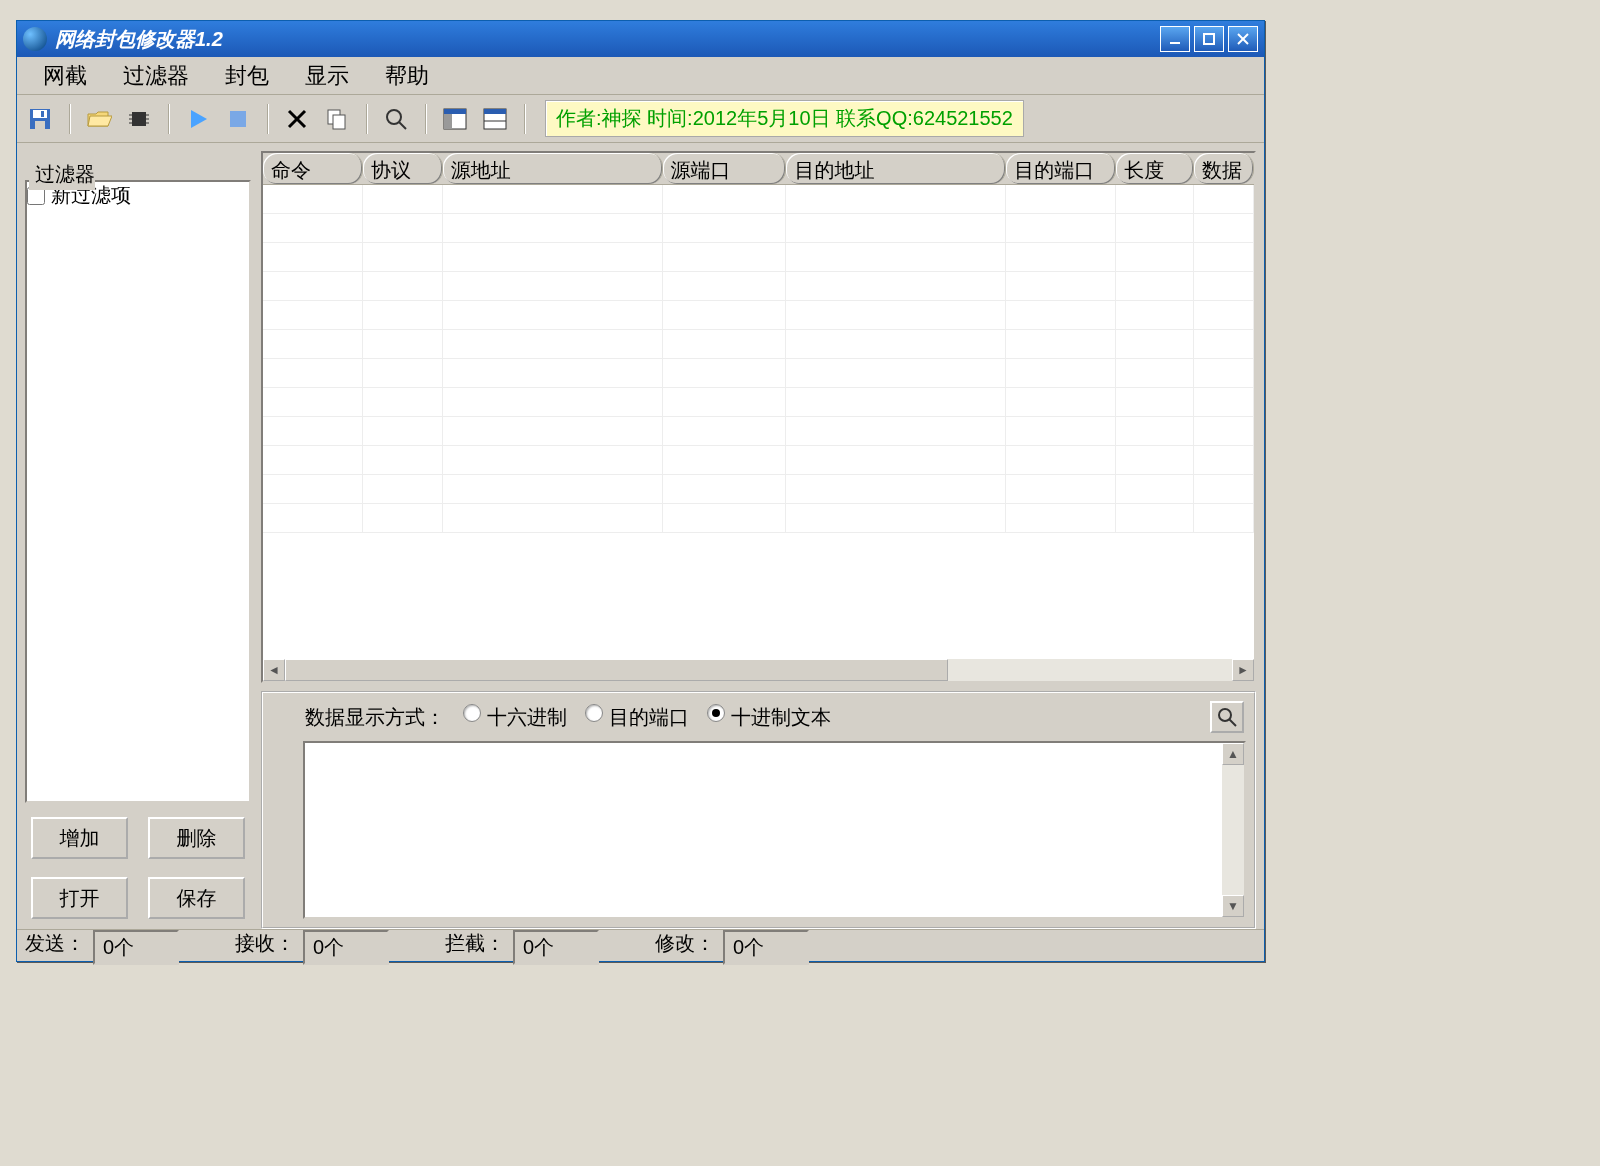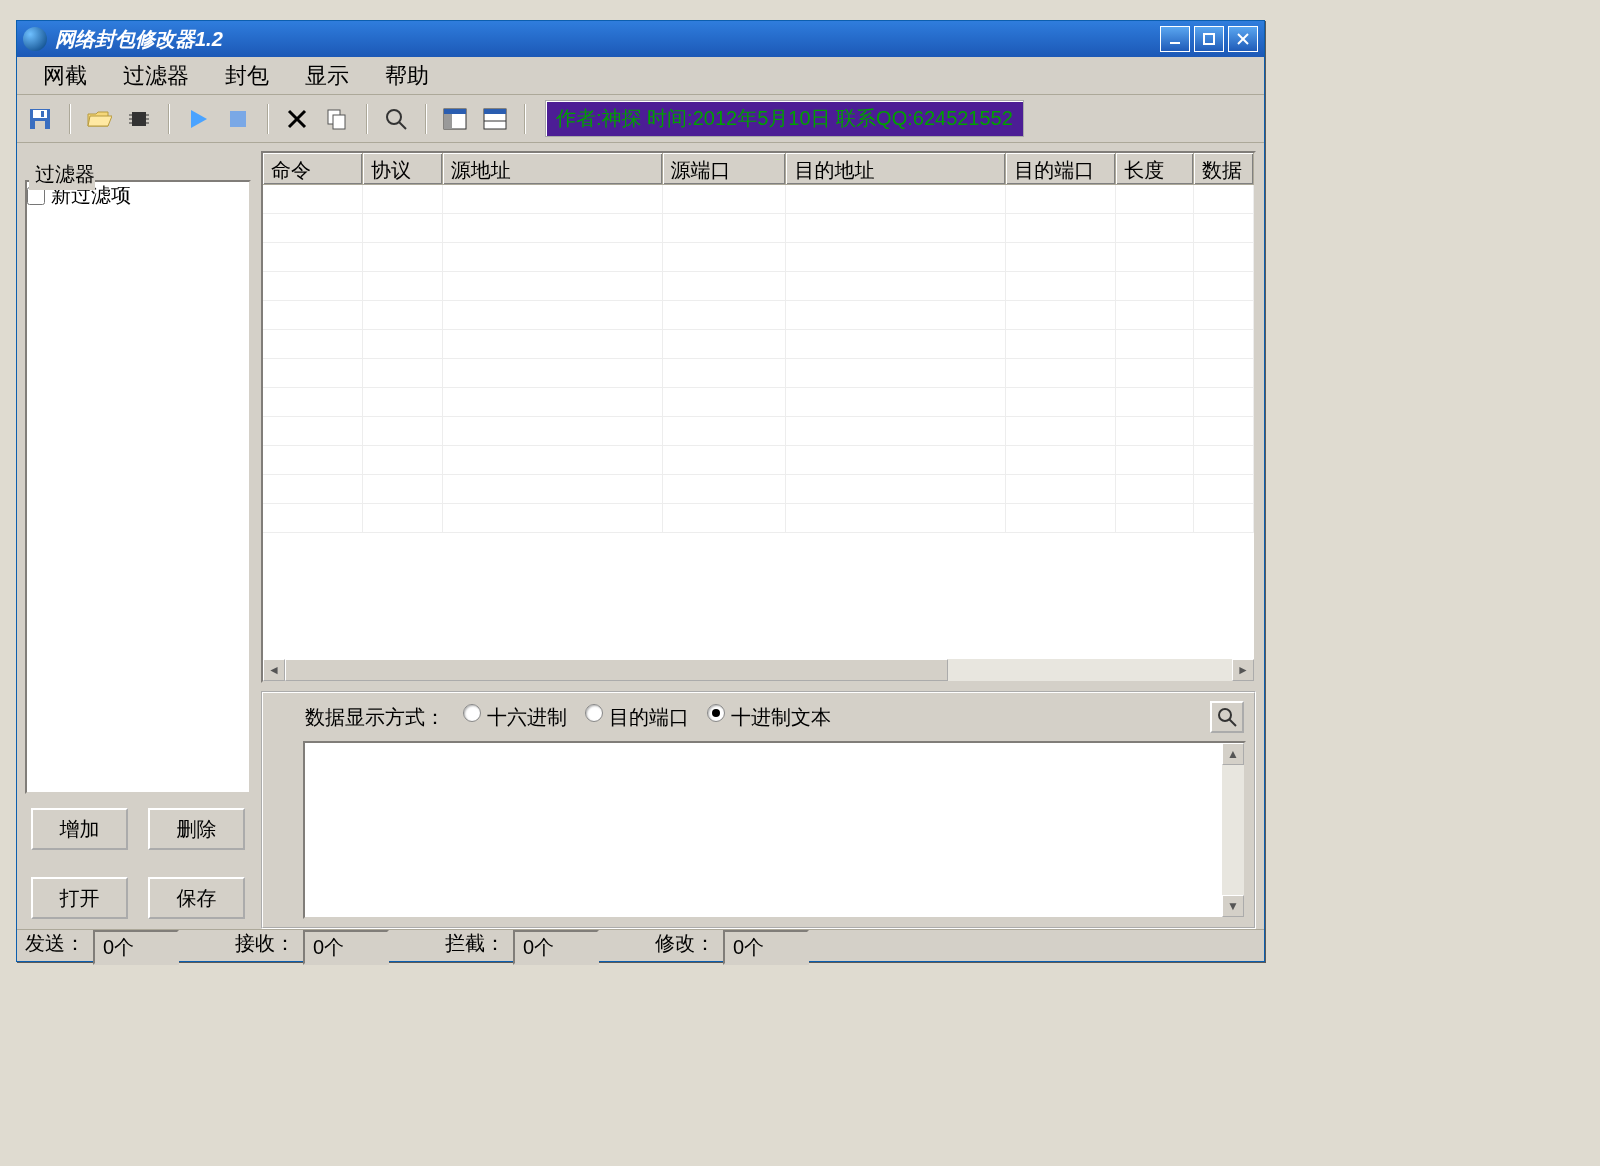--- a/index.html
+++ b/index.html
@@ -92,21 +92,21 @@
   .toolbar .tb-btn {
     width: 30px; height: 30px;
     display: flex; align-items: center; justify-content: center;
     cursor: pointer;
   }
   .toolbar .info-box {
     flex: 0 0 auto;
     margin-left: 6px;
     border: 1px solid #a9a9a9;
     box-shadow: inset 1px 1px 0 #fff;
-    background: #4c1d95;
+    background: #fef9c3;
     color: #00a000;
     font-size: 20px;
     padding: 4px 10px;
   }
   
   .main-area {
     flex: 1;
     display: flex;
     padding: 8px 8px 0 8px;
     gap: 10px;
@@ -141,21 +141,21 @@
     align-items: center;
     gap: 6px;
     font-size: 20px;
   }
   .filter-item input[type="checkbox"] {
     width: 18px; height: 18px;
   }
   .sidebar-buttons {
     display: grid;
     grid-template-columns: 1fr 1fr;
-    gap: 27px 20px;
+    gap: 18px 20px;
     padding: 14px 6px 10px;
   }
   .sidebar-buttons button {
     height: 42px;
     font-size: 20px;
     font-family: inherit;
     background: #d4d0c8;
     border: 2px outset #fff;
     cursor: pointer;
   }
@@ -182,20 +182,21 @@
     height: 32px;
   }
   .grid-headers .col {
     border-right: 1px solid #aca899;
     box-shadow: inset 1px 1px 0 #fff, inset -1px -1px 0 #808080;
     padding: 4px 8px;
     font-size: 20px;
     background: #d4d0c8;
     white-space: nowrap;
     overflow: hidden;
+    border-radius: 14px;
   }
   .grid-body {
     flex: 1;
     overflow: hidden;
   }
   .grid-row {
     height: 29px;
     border-bottom: 1px solid #ededed;
     display: flex;
   }

